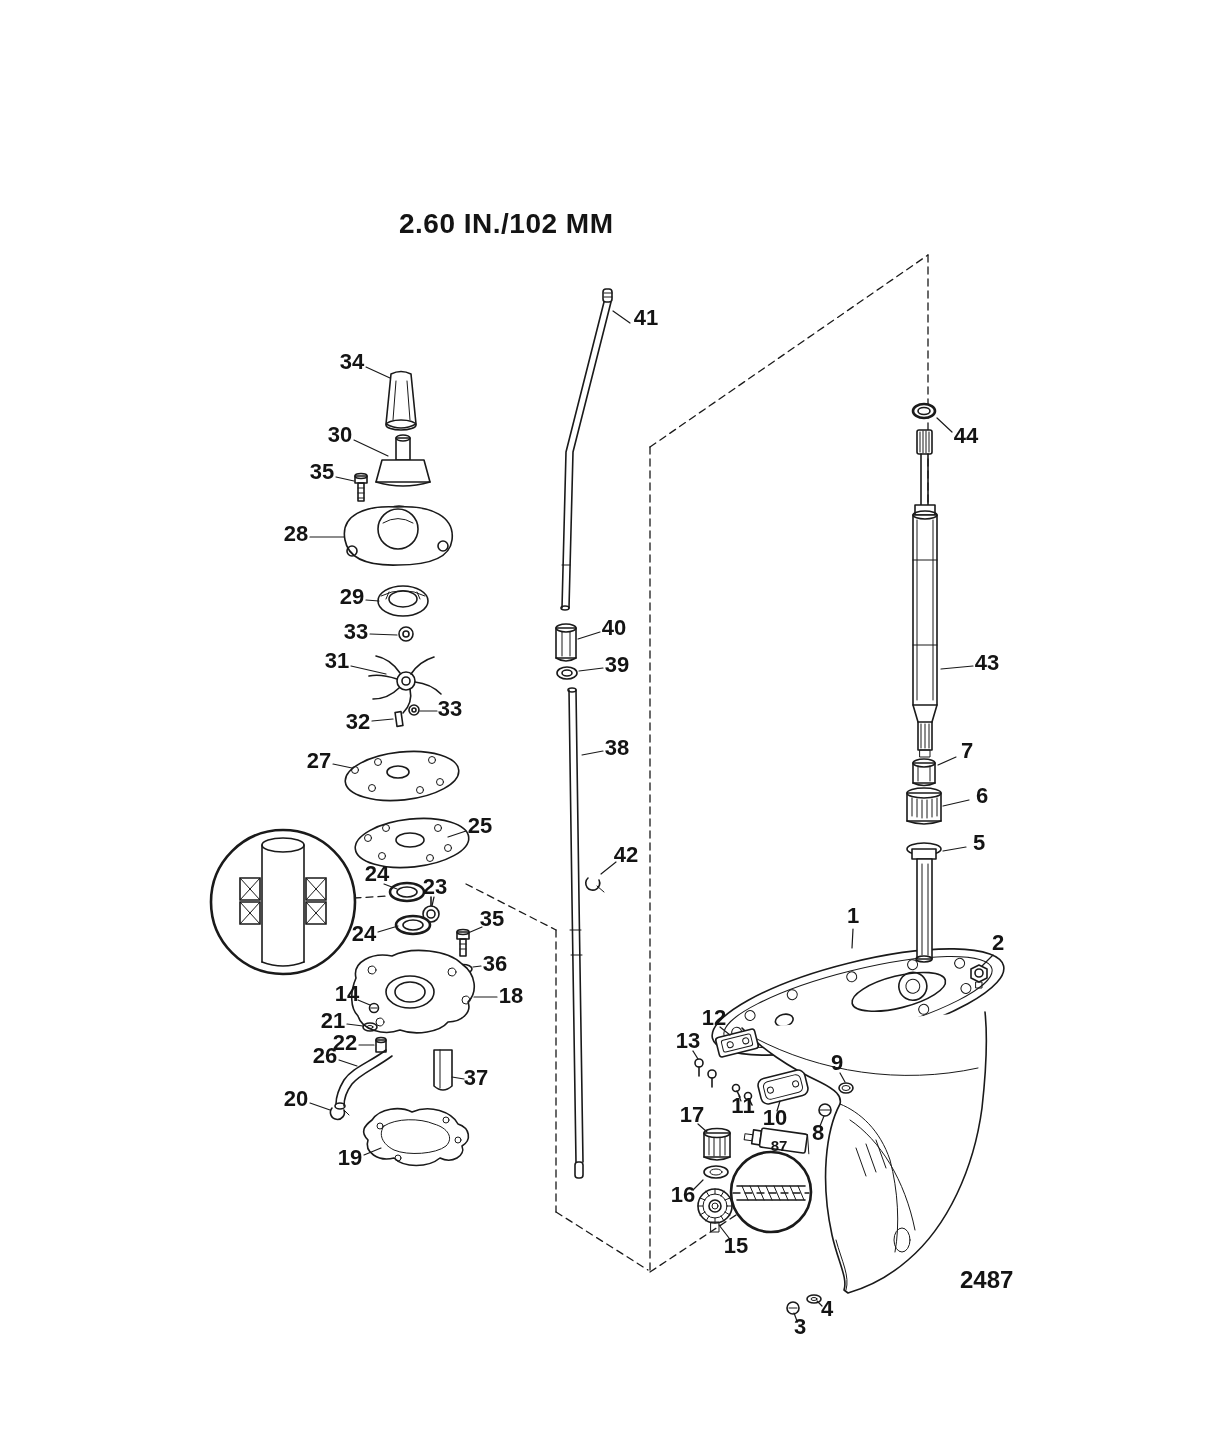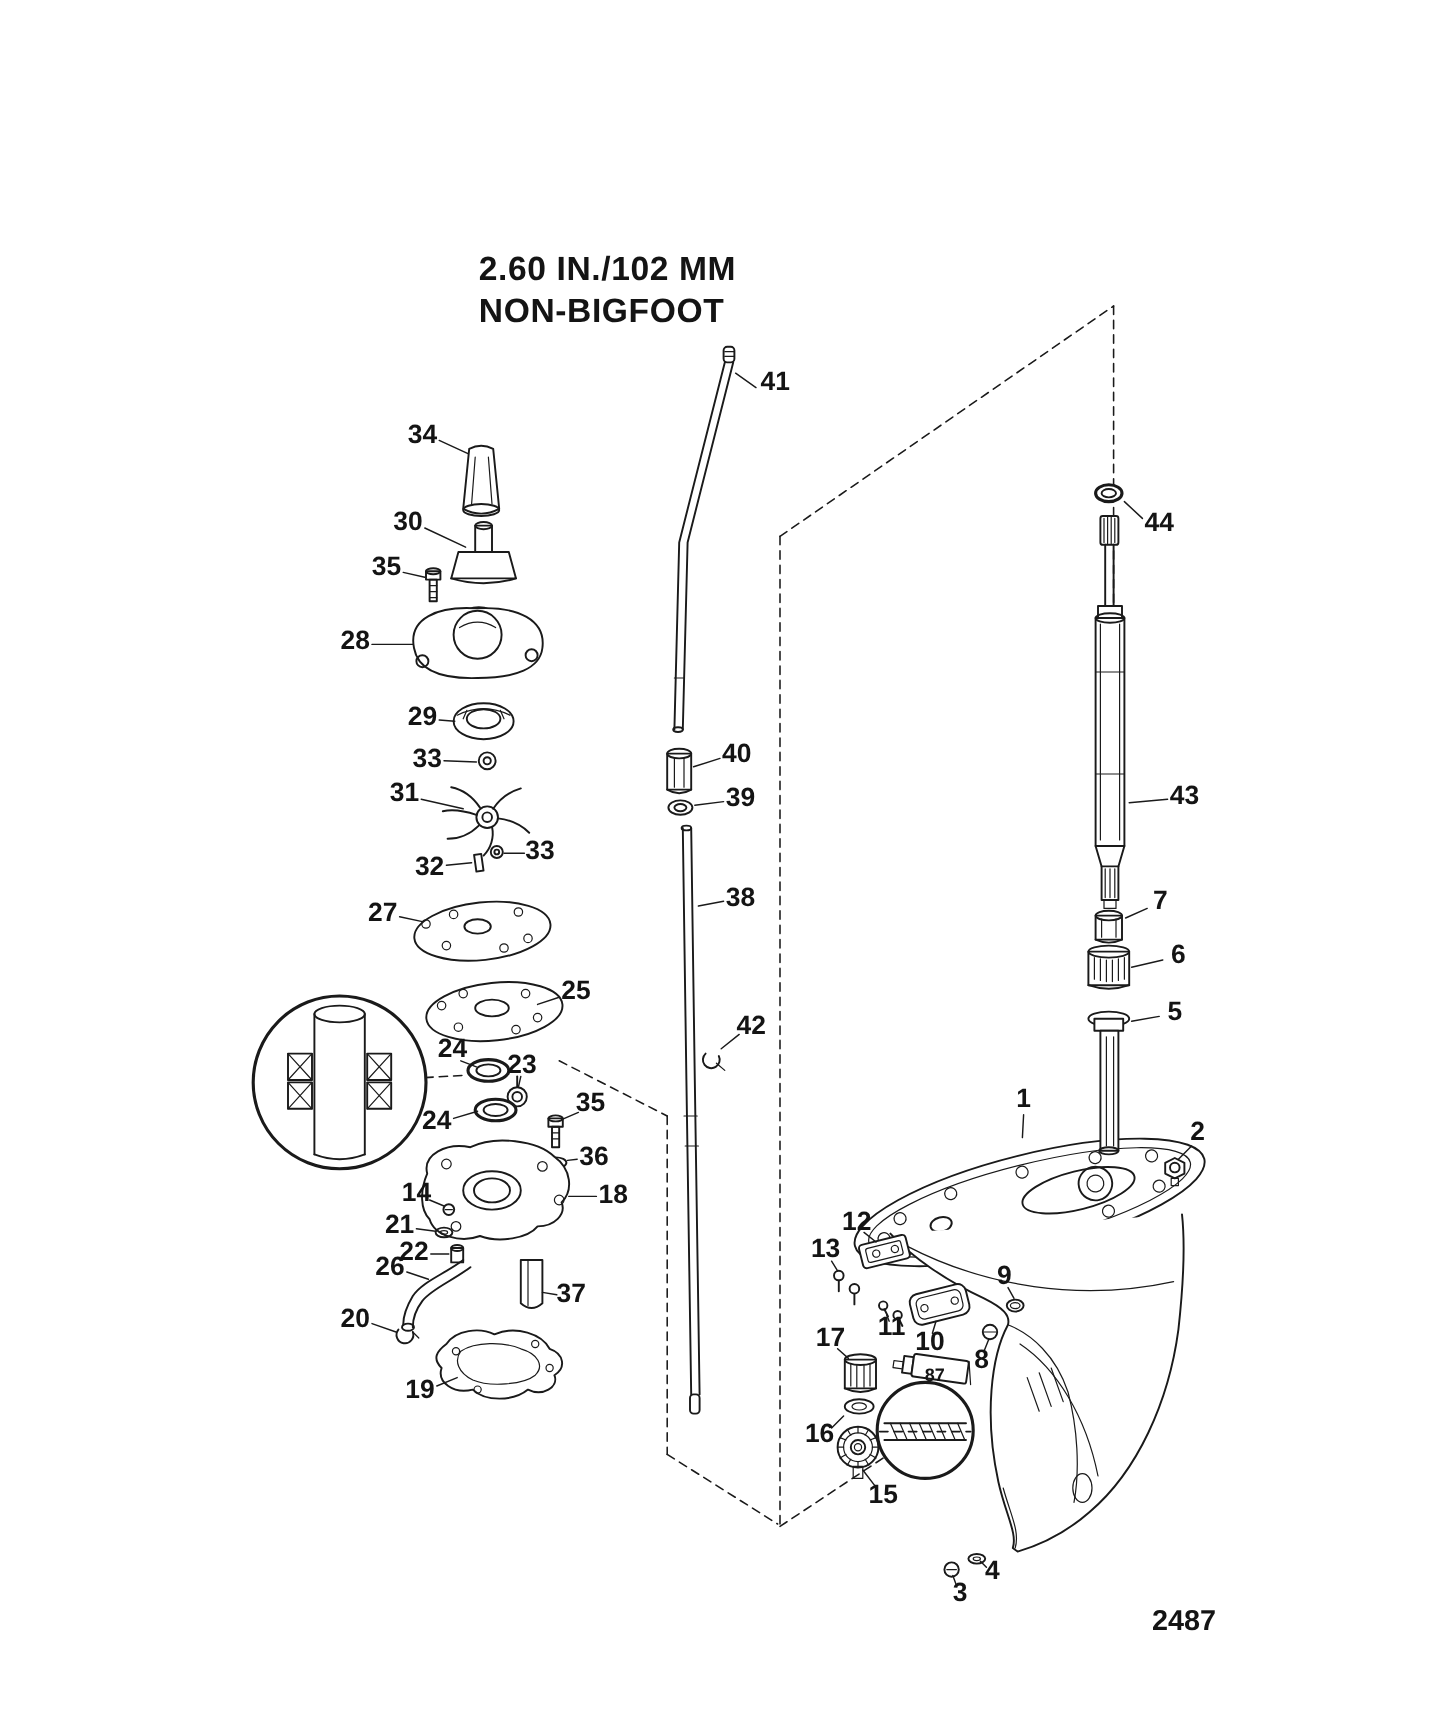--- a/index.html
+++ b/index.html
@@ -1,42 +1,41 @@
 <!DOCTYPE html>
 <html><head>
 <meta charset="utf-8">
 <style>
   html,body{margin:0;padding:0;background:#ffffff;}
   .page{position:relative;width:1206px;height:1429px;background:#ffffff;
         font-family:"Liberation Sans",sans-serif;overflow:hidden;border-radius:22px;}
   .page svg{position:absolute;left:0;top:0;}
   .title-block{position:absolute;left:399px;top:206px;font-weight:bold;
                font-size:28px;line-height:35px;color:#141414;letter-spacing:.5px;white-space:nowrap;}
-  .diagram-id{position:absolute;left:960px;top:1337px;font-weight:bold;
+  .diagram-id{position:absolute;left:960px;top:1266px;font-weight:bold;
               font-size:24px;color:#141414;}
   
   svg path,svg ellipse,svg circle,svg rect,svg line,svg polyline{
       fill:none;stroke:#1a1a1a;stroke-width:1.6;stroke-linecap:round;stroke-linejoin:round;}
   svg .dashed{stroke-dasharray:7 5;stroke-width:1.3;}
   svg .thick{stroke-width:2.6;}
   svg .thin{stroke-width:1;}
   svg .wfill{fill:#ffffff;}
   svg text.callout{font-family:"Liberation Sans",sans-serif;font-weight:bold;font-size:22px;
       fill:#141414;text-anchor:middle;dominant-baseline:middle;stroke:none;}
   svg text.callout.small{font-size:15px;}
   svg line.leader{stroke:#1a1a1a;stroke-width:1.2;}
 </style>
 </head>
 <body>
 
 <div class="page">
 
   <div class="title-block">
     <div>2.60 IN./102 MM</div>
-    <div>NON-BIGFOOT</div>
   </div>
 
   <div class="diagram-id">2487</div>
 
   <svg width="1206" height="1429" viewBox="0 0 1206 1429">
 
     <g>
       <line class="dashed" x1="650" y1="447" x2="928" y2="255"></line>
       <line class="dashed" x1="928" y1="255" x2="928" y2="560"></line>
       <line class="dashed" x1="650" y1="447" x2="650" y2="1272"></line>

